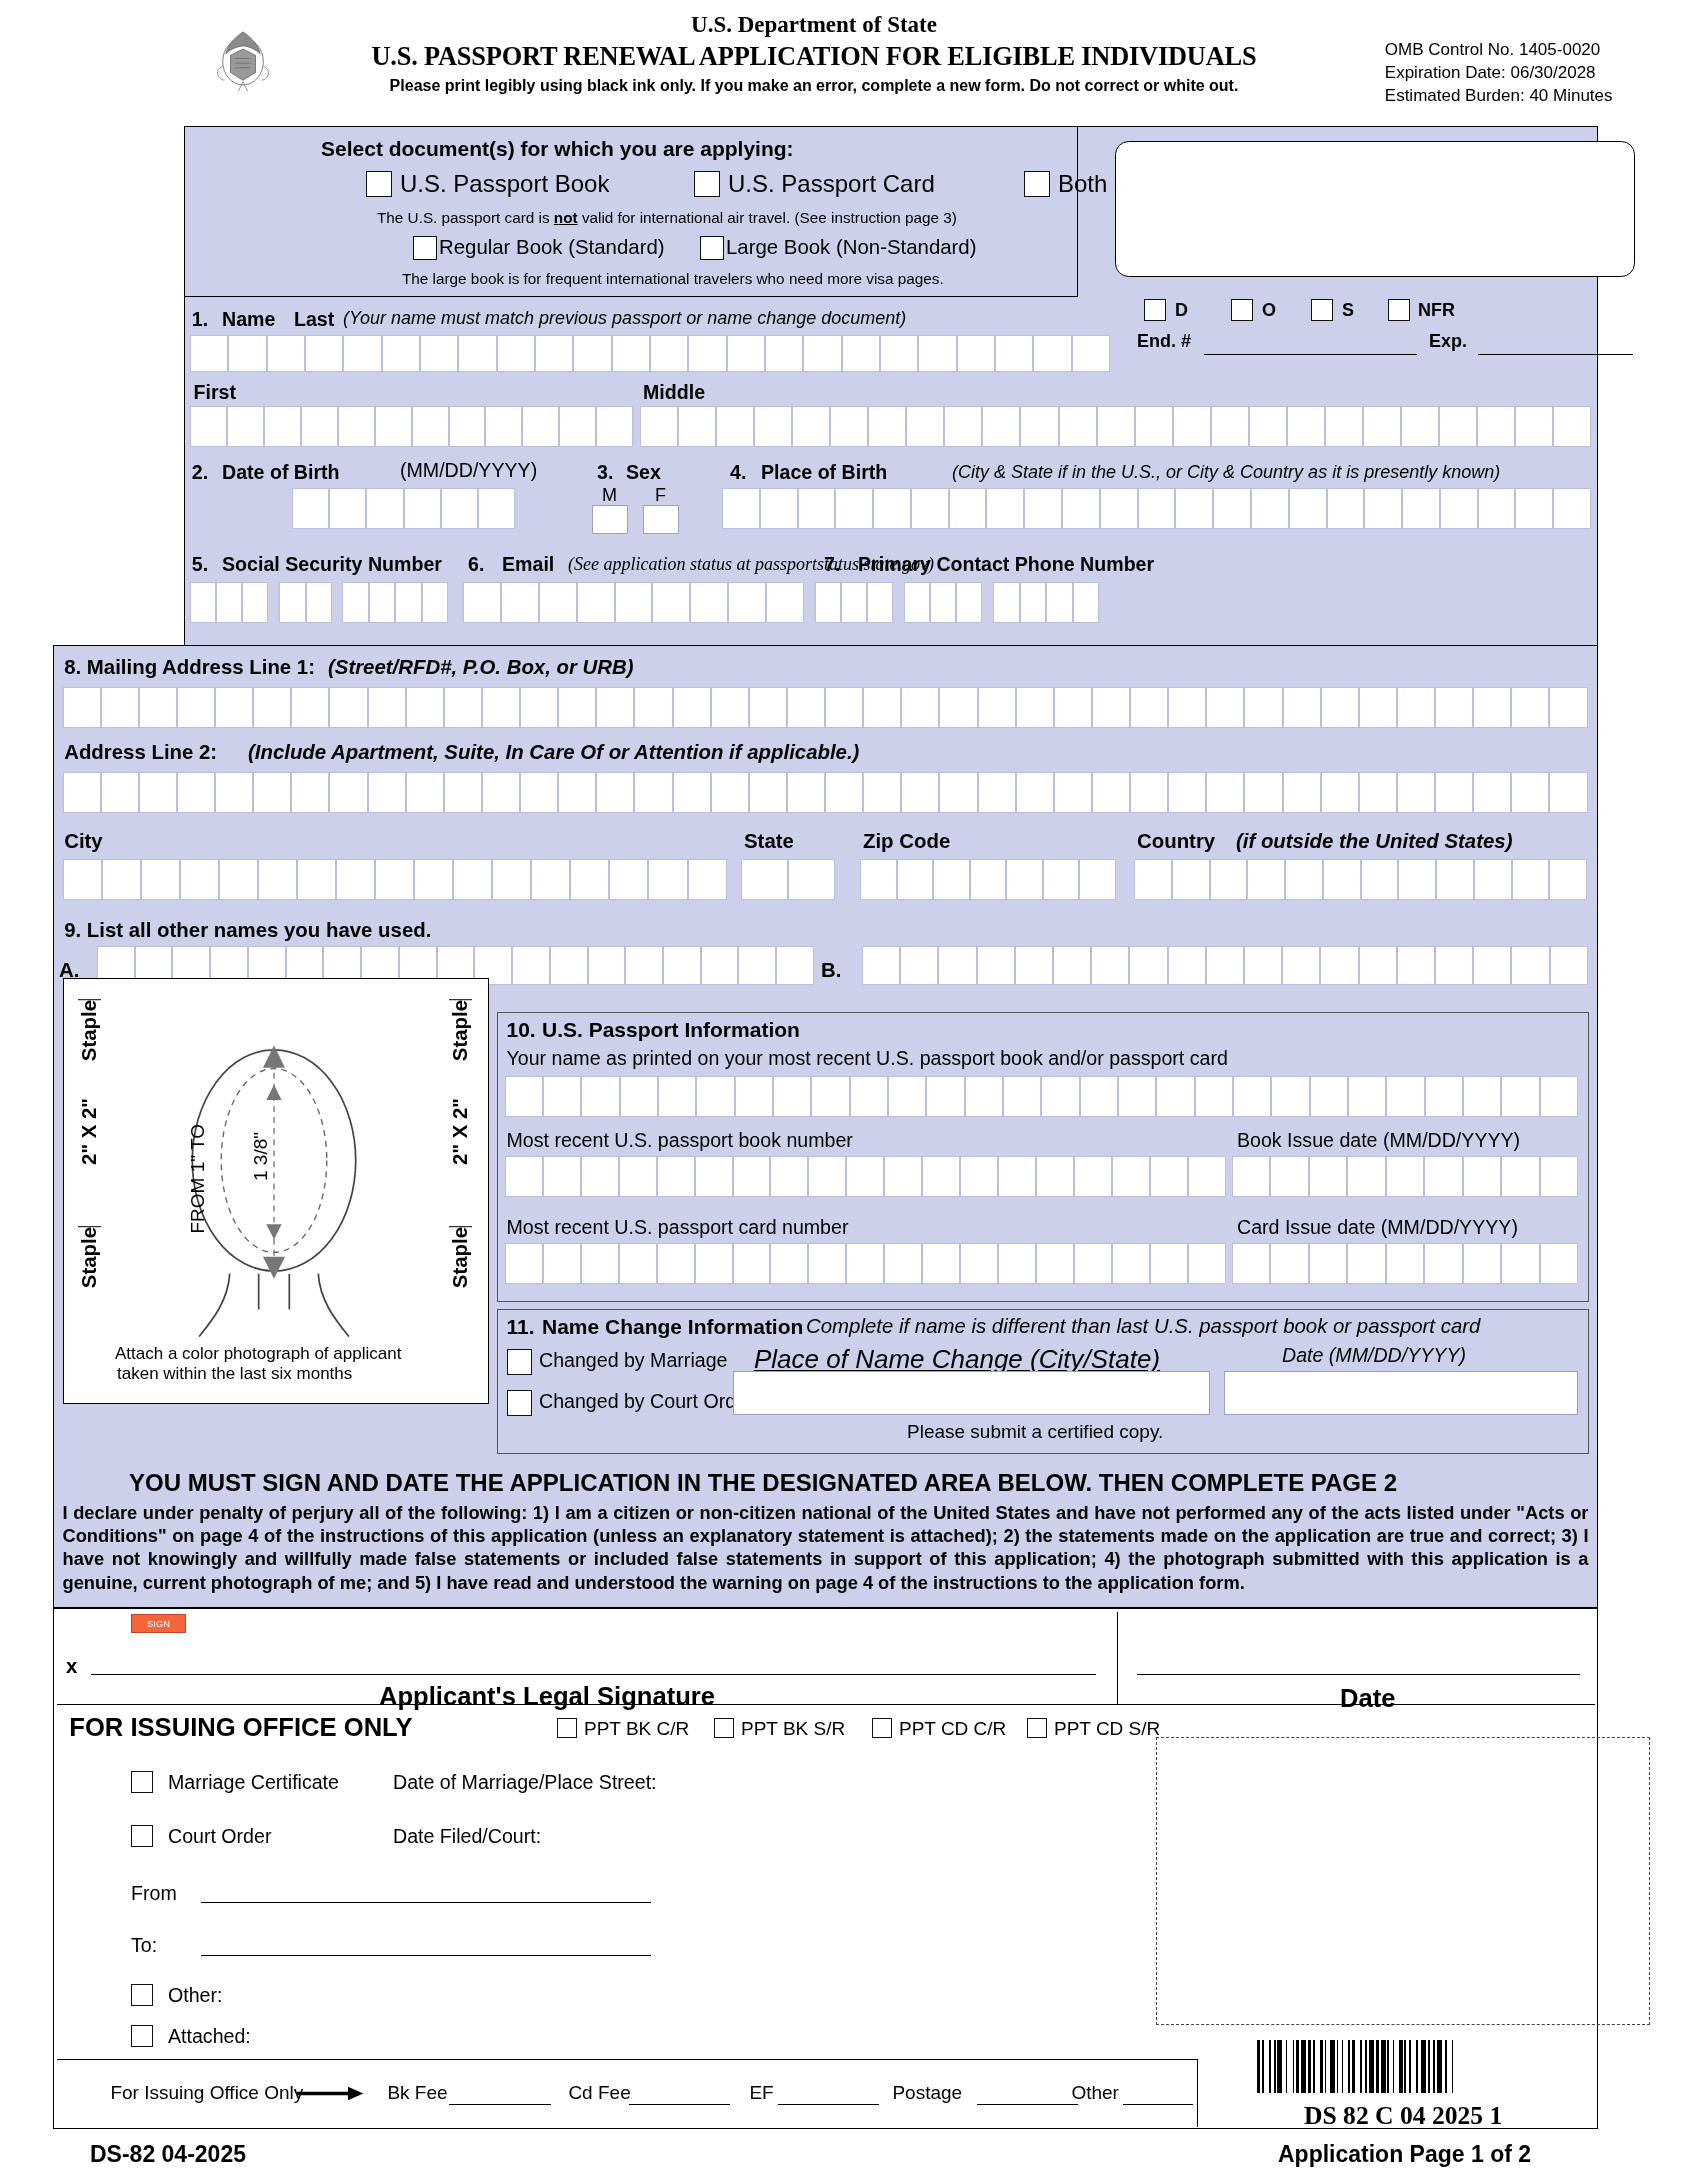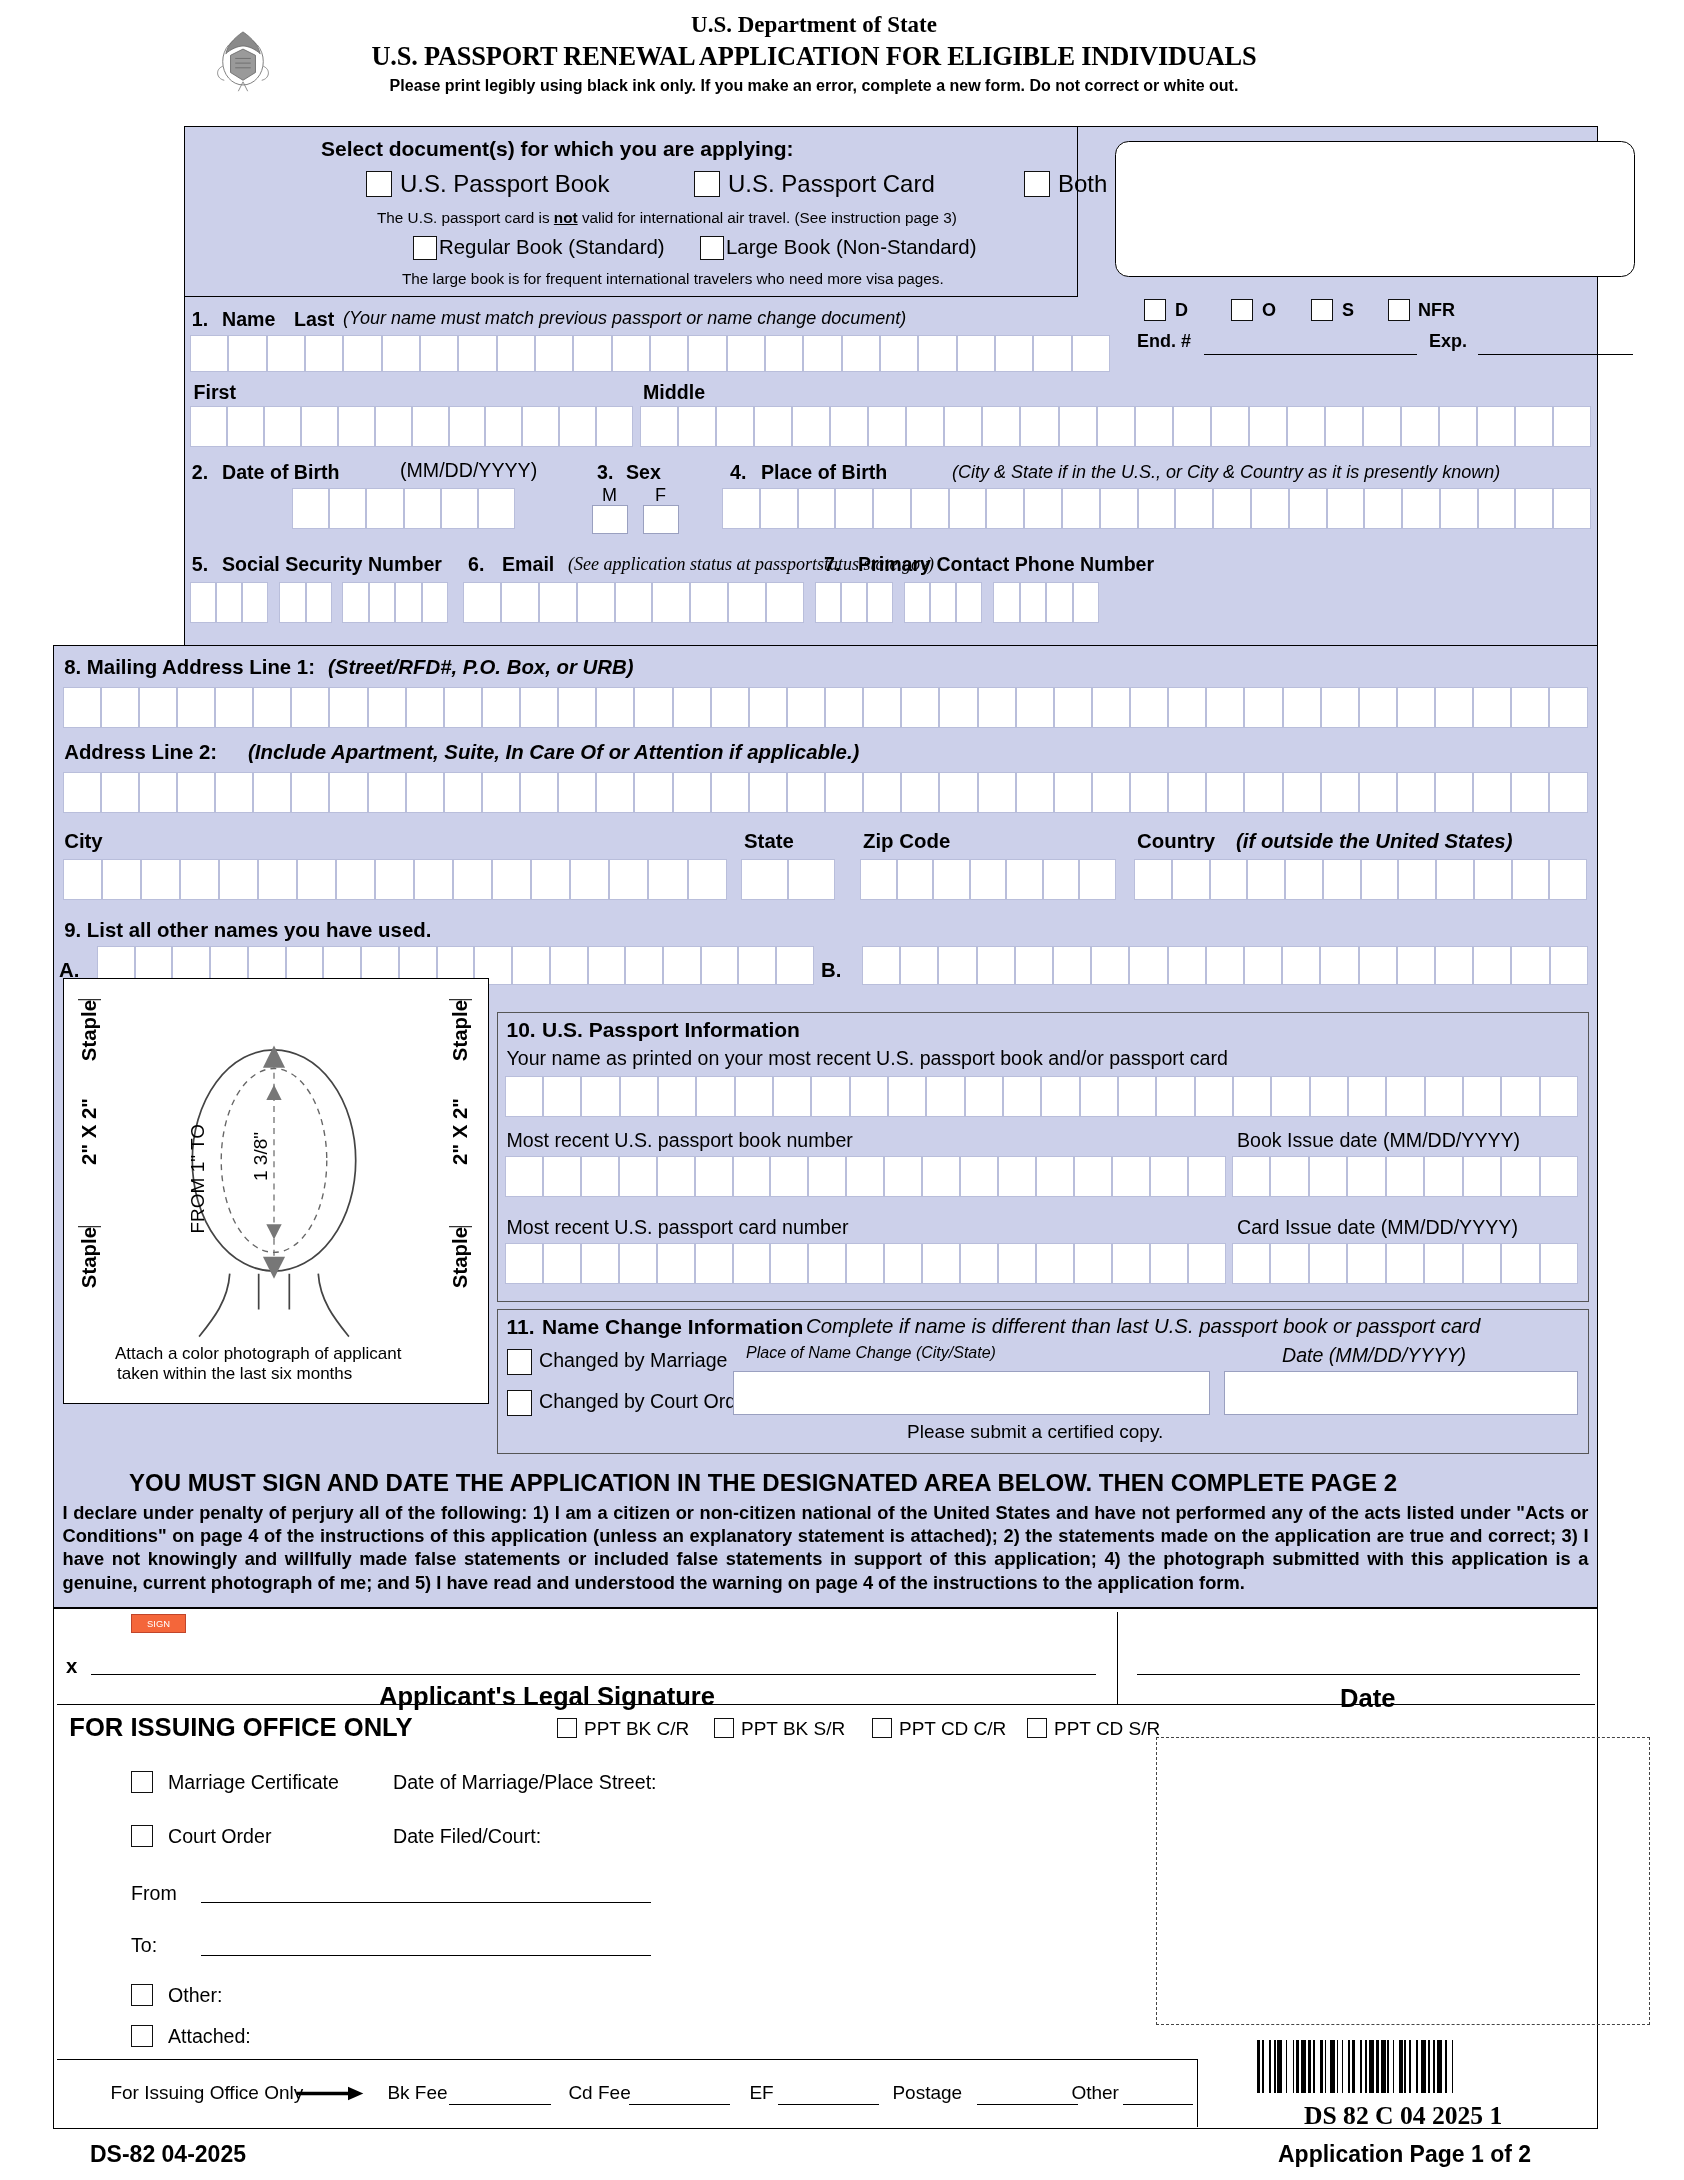--- a/index.html
+++ b/index.html
@@ -50,20 +50,25 @@
         <path d="M40 48 L60 48 M40 54 L60 54 M40 60 L60 60" stroke="#6b6b6b"></path>
         <path d="M24 58 C14 62 16 74 26 76 M76 58 C86 62 84 74 74 76" stroke="#7d7d7d"></path>
         <path d="M50 78 L44 90 M50 78 L56 90" stroke="#7d7d7d"></path>
       </g>
     </svg>
     <div class="hdr-center">
       <div class="hdr-dept">U.S. Department of State</div>
       <div class="hdr-title">U.S. PASSPORT RENEWAL APPLICATION FOR ELIGIBLE INDIVIDUALS</div>
       <div class="hdr-sub">Please print legibly using black ink only. If you make an error, complete a new form. Do not correct or white out.</div>
     </div>
+    <div class="hdr-right">
+      <div>OMB Control No. 1405-0020</div>
+      <div>Expiration Date: 06/30/2028</div>
+      <div>Estimated Burden: 40 Minutes</div>
+    </div>
   </div>
 
   <div class="frameA">
 
     <div style="position:absolute;left:0;top:0;width:893px;height:170px;border-right:1.7px solid #000;border-bottom:1.7px solid #000;box-sizing:border-box;">
       <div class="lbl bold" style="left:136px;top:10.2px;font-size:21px;">Select document(s) for which you are applying:</div>
 
       <div class="cb" style="left:181px;top:44px;width:25.6px;height:25.6px;"></div>
       <div class="lbl" style="left:215px;top:43px;font-size:24px;">U.S. Passport Book</div>
 
@@ -578,21 +583,21 @@
     <div style="position:absolute;left:443px;top:663px;width:1092px;height:145px;border:0.9px solid #555;box-sizing:border-box;">
       <div class="lbl bold" style="left:8.5px;top:5.1px;font-size:21px;">11.</div>
       <div class="lbl bold" style="left:44px;top:5.1px;font-size:21px;">Name Change Information</div>
       <div class="lbl it" style="left:308px;top:5.1px;font-size:20.4px;">Complete if name is different than last U.S. passport book or passport card</div>
 
       <div class="cb" style="left:8.5px;top:39px;width:25.6px;height:25.6px;"></div>
       <div class="lbl" style="left:41px;top:39px;font-size:19.6px;">Changed by Marriage</div>
       <div class="cb" style="left:8.5px;top:80px;width:25.6px;height:25.6px;"></div>
       <div class="lbl" style="left:41px;top:80px;font-size:19.6px;">Changed by Court Order</div>
 
-      <div class="lbl it" style="left:248px;top:34px;font-size:16px;">Place of Name Change (City/State)</div>
+      <div class="lbl it" style="left:256px;top:34px;font-size:26px;text-decoration:underline;">Place of Name Change (City/State)</div>
       <div class="lbl it" style="left:784px;top:34px;font-size:19.6px;">Date (MM/DD/YYYY)</div>
       <div class="wbox" style="left:235px;top:61px;width:477px;height:44px;"></div>
       <div class="wbox" style="left:726px;top:61px;width:354px;height:44px;"></div>
 
       <div class="lbl" style="left:409px;top:111px;font-size:19px;">Please submit a certified copy.</div>
     </div>
 
     <div class="lbl bold" style="left:75px;top:823px;font-size:24px;">YOU MUST SIGN AND DATE THE APPLICATION IN THE DESIGNATED AREA BELOW.  THEN COMPLETE PAGE 2</div>
     <div class="lbl bold sans" style="left:8.5px;top:855px;width:1526px;font-size:18.3px;line-height:1.27;text-align:justify;">I declare under penalty of perjury all of the following: 1) I am a citizen or non-citizen national of the United States and have not performed any of the acts listed under "Acts or Conditions" on page 4 of the instructions of this application (unless an explanatory statement is attached); 2) the statements made on the application are true and correct; 3) I have not knowingly and willfully made false statements or included false statements in support of this application; 4) the photograph submitted with this application is a genuine, current photograph of me; and 5) I have read and understood the warning on page 4 of the instructions to the application form.</div>
   </div>

